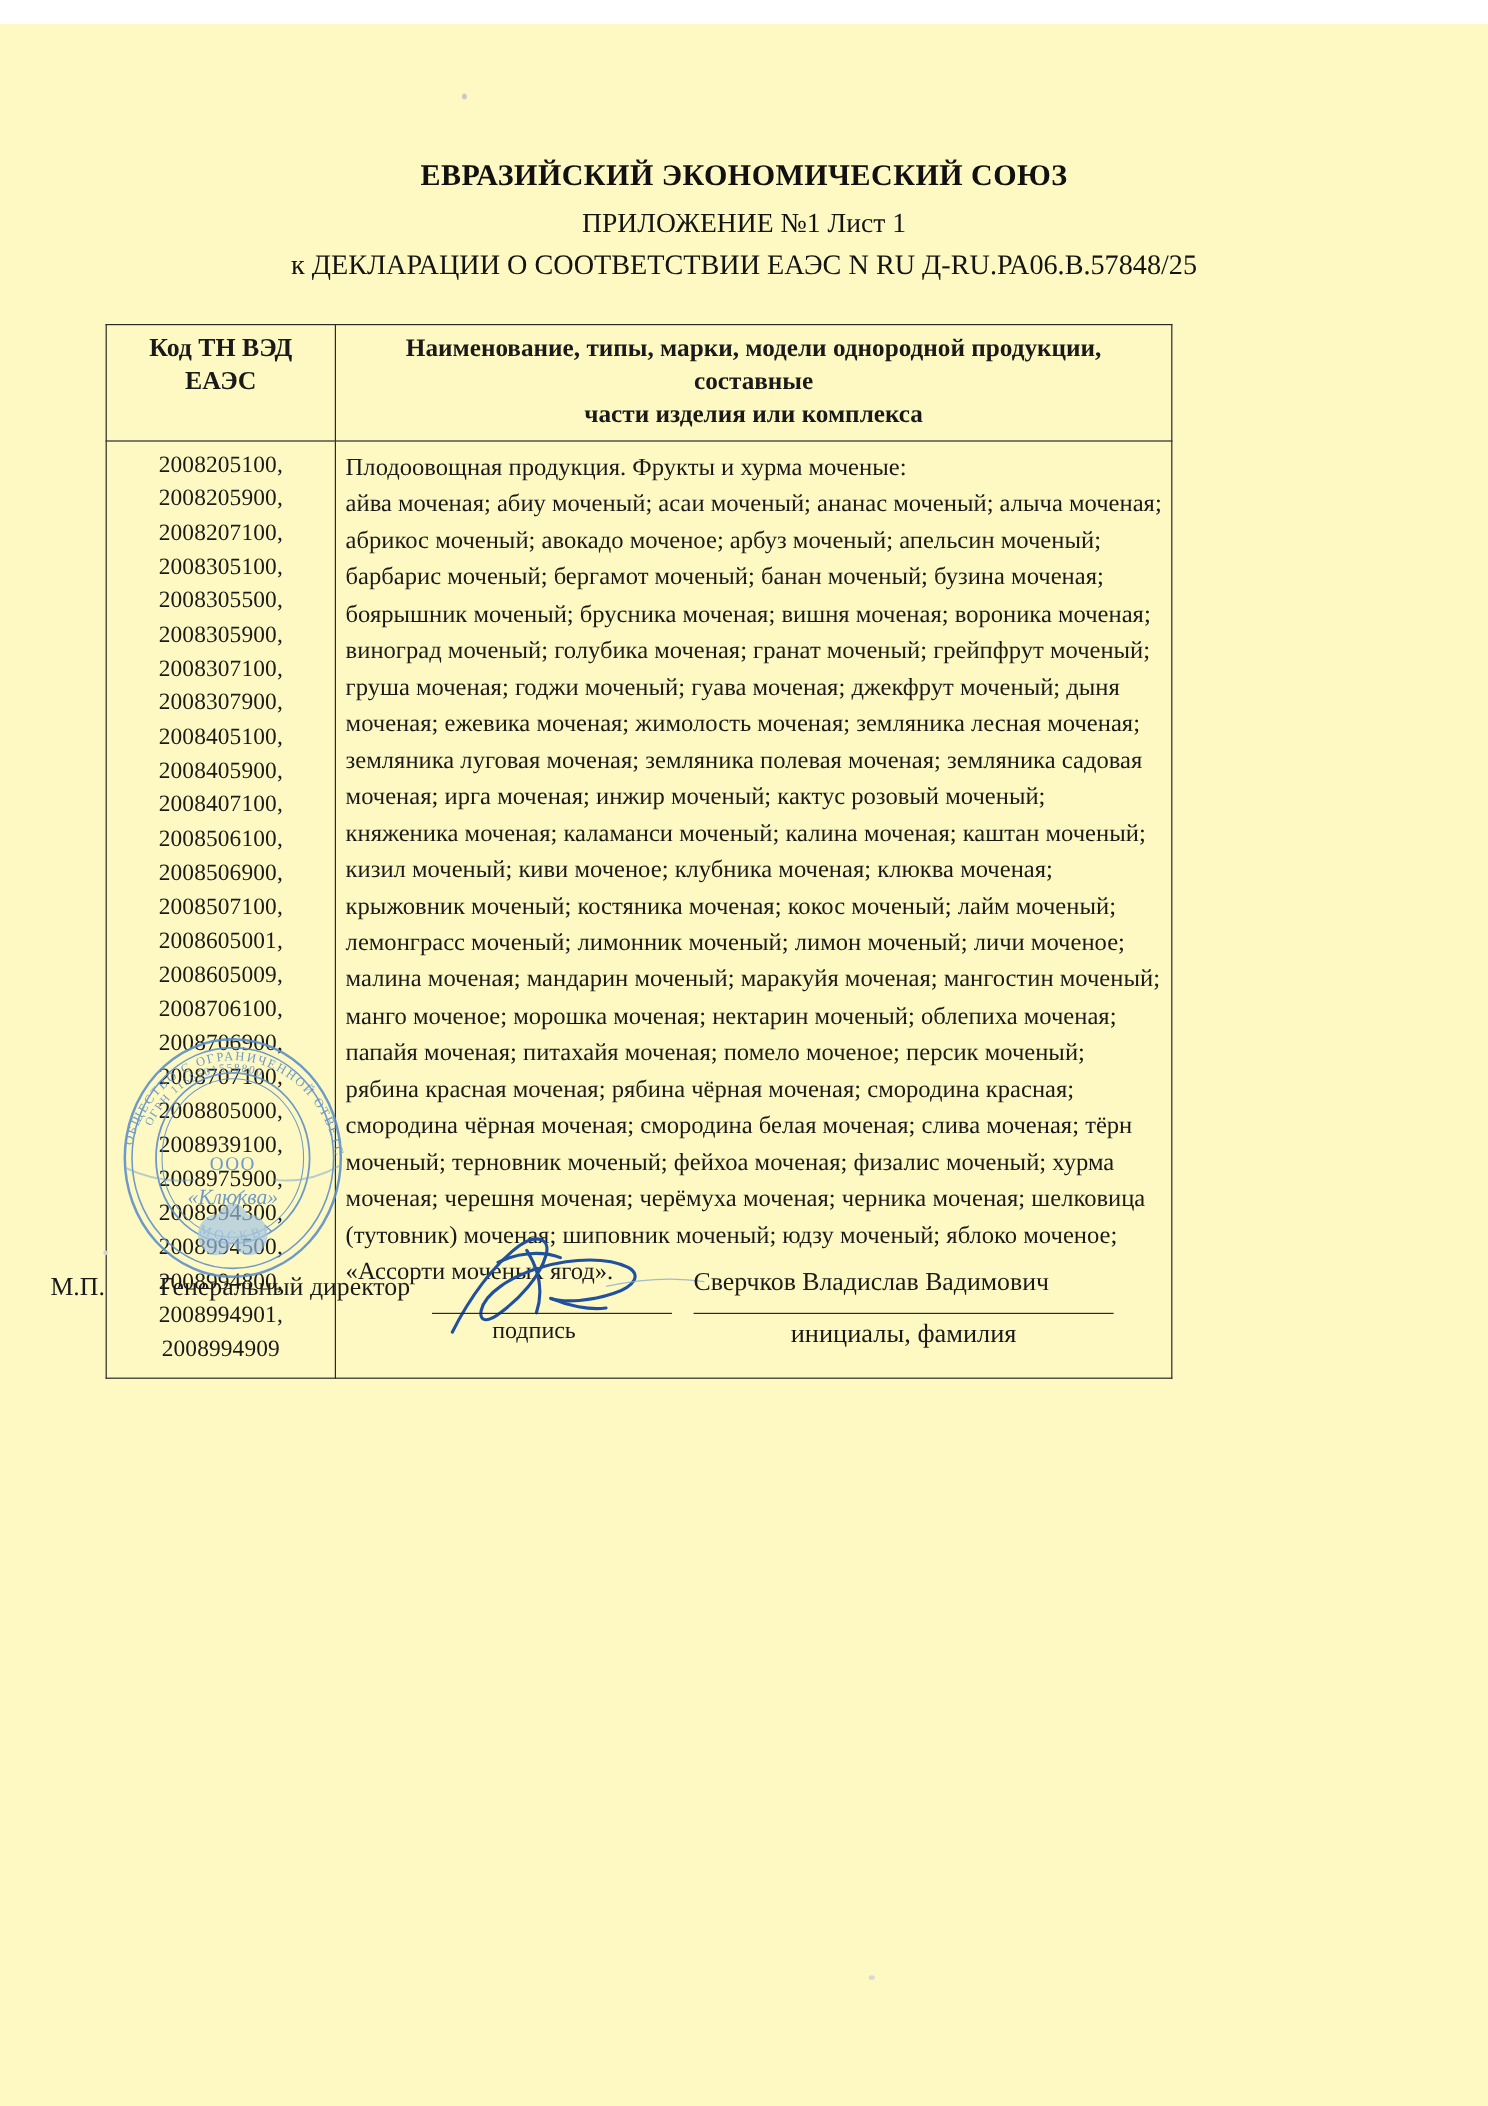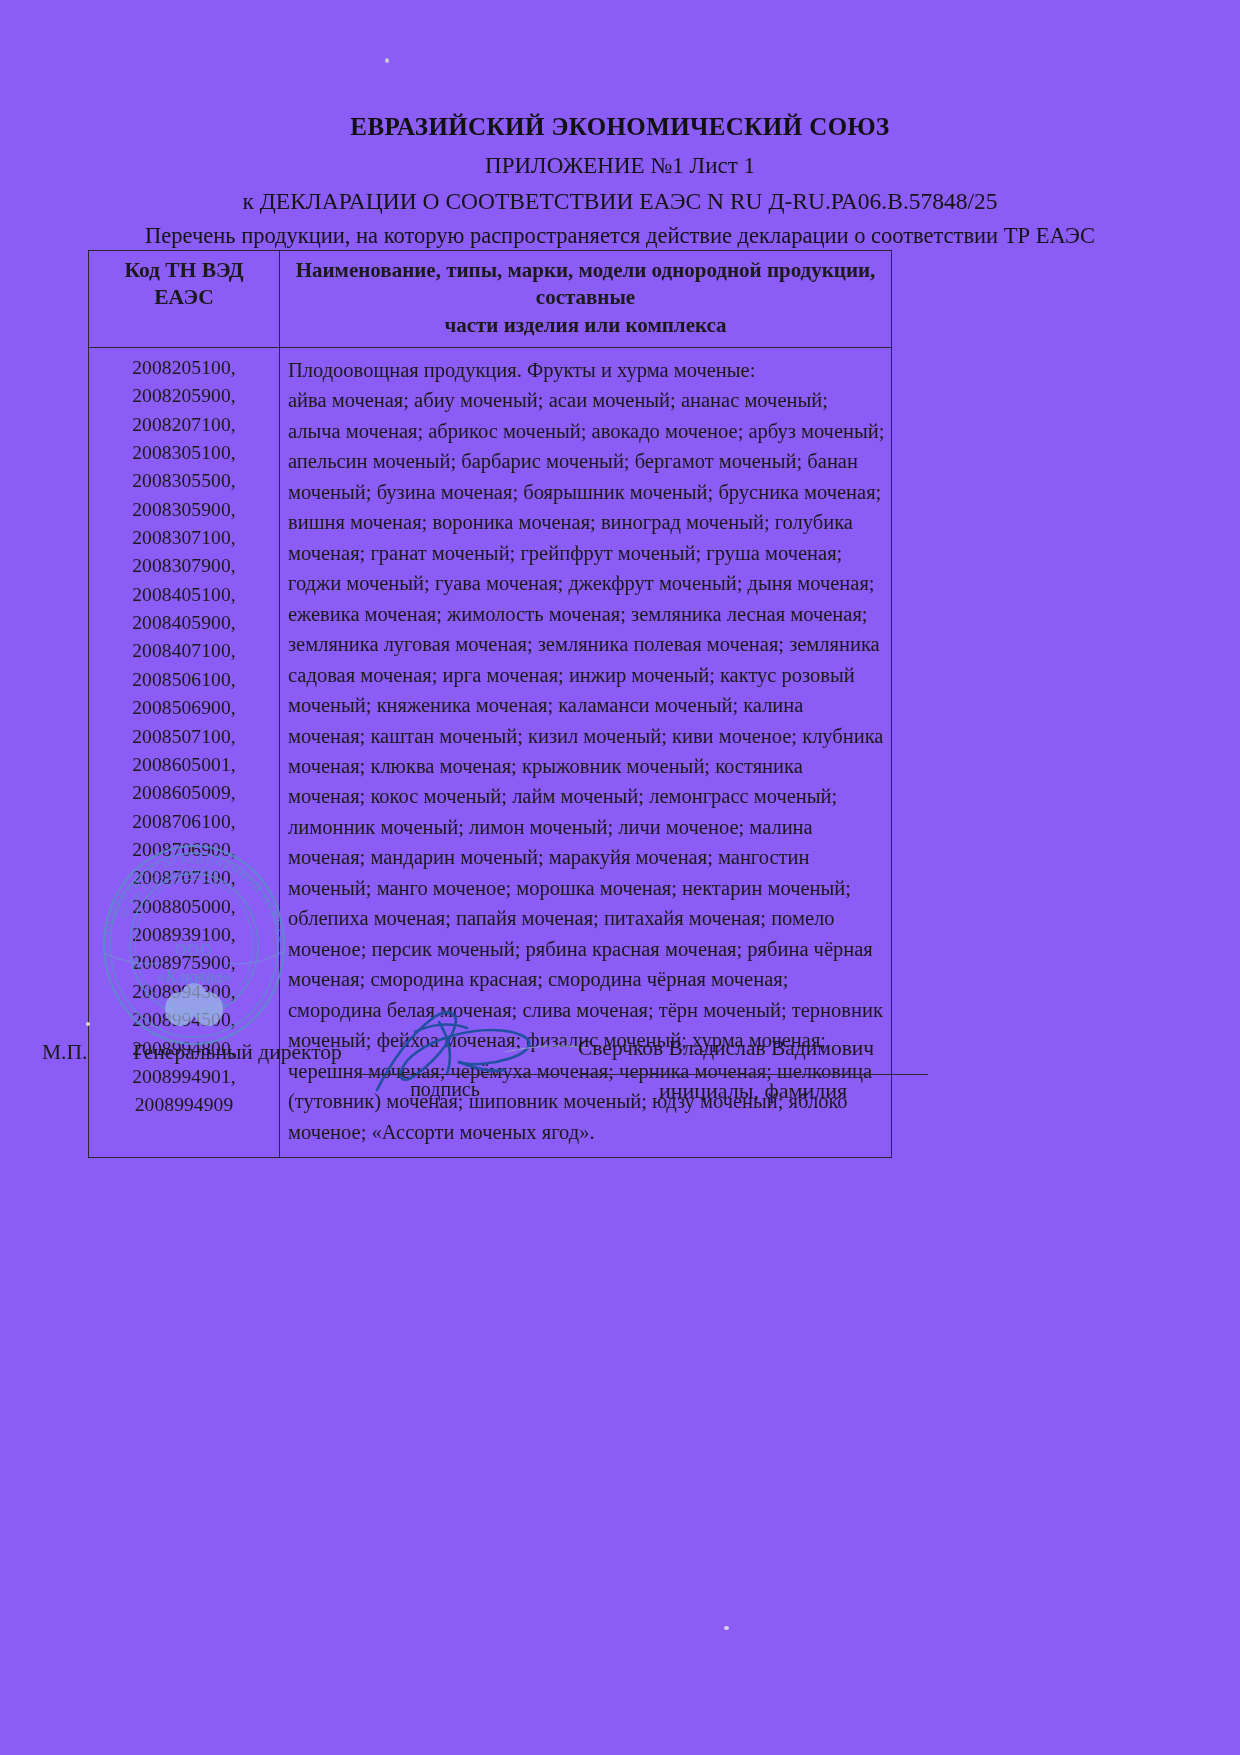--- a/index.html
+++ b/index.html
@@ -13,21 +13,22 @@
     height: 1755px;
     position: relative;
     font-family: "Liberation Serif", "DejaVu Serif", serif;
     color: #1a1a1a;
     overflow: hidden;
   }
 
   .page {
     position: absolute;
     inset: 0;
-    background: #8b5cf6;
+    background: #fef9c3;
+    margin-top: 20px;
   }
 
   
   .header {
     position: absolute;
     top: 112px;
     left: 0;
     right: 0;
     text-align: center;
   }
@@ -56,21 +57,21 @@
     line-height: 1.25;
     margin: 0;
     color: #141414;
   }
 
   
   .table-wrap {
     position: absolute;
     top: 250px;
     left: 88px;
-    width: 804px;
+    width: 889px;
   }
   table.product-table {
     width: 100%;
     border-collapse: collapse;
     table-layout: fixed;
   }
   table.product-table th,
   table.product-table td {
     border: 1.4px solid #2a2a2a;
     vertical-align: top;
@@ -204,21 +205,20 @@
 </style>
 </head>
 <body>
 
 <div class="page">
 
   <div class="header">
     <div class="doc-title">ЕВРАЗИЙСКИЙ ЭКОНОМИЧЕСКИЙ СОЮЗ</div>
     <div class="doc-subtitle">ПРИЛОЖЕНИЕ №1 Лист 1</div>
     <div class="doc-decl">к ДЕКЛАРАЦИИ О СООТВЕТСТВИИ ЕАЭС N RU Д-RU.РА06.В.57848/25</div>
-    <div class="doc-scope">Перечень продукции, на которую распространяется действие декларации о соответствии ТР ЕАЭС</div>
   </div>
 
   <div class="table-wrap">
     <table class="product-table">
       <thead>
         <tr>
           <th class="col-code">
             <span>Код ТН ВЭД</span><br>
             <span>ЕАЭС</span>
           </th>

